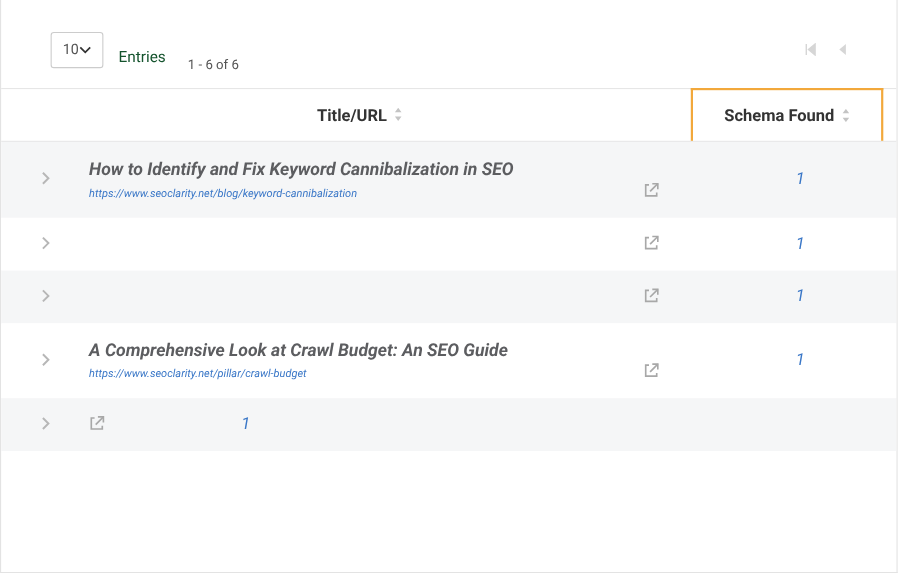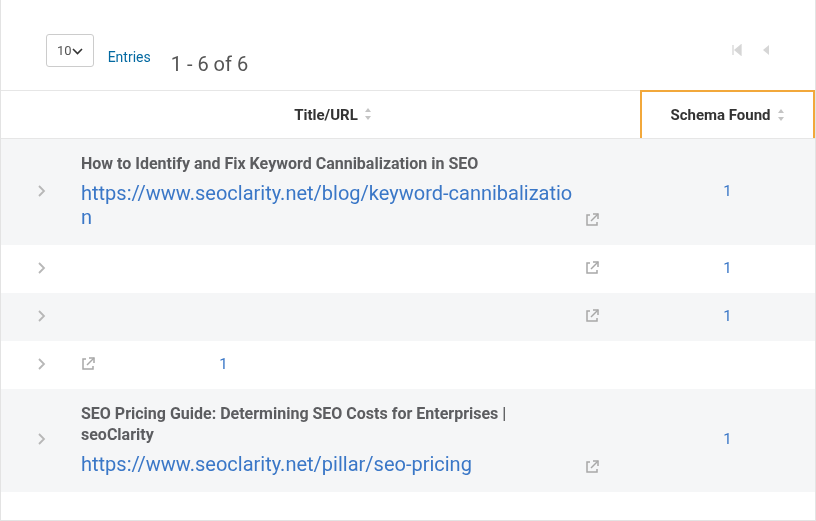--- a/index.html
+++ b/index.html
@@ -27,22 +27,22 @@
     border-radius: 3px;
     padding: 8px 10px;
     font-size: 13px;
     color: #555;
     display: flex;
     align-items: center;
     gap: 0;
     background: #fff;
     justify-content: center;
   }
-  .entries-label { color: #0369a1; font-size: 14px; margin-top: 14px; }
-  .entries-count { color: #555; font-size: 20px; margin-left: 6px; margin-top: 28px; }
+  .entries-label { color: #14532d; font-size: 14px; margin-top: 14px; }
+  .entries-count { color: #555; font-size: 12px; margin-left: 6px; margin-top: 28px; }
   .top-right { display: flex; gap: 18px; align-items: center; }
   .pager-icon { color: #ccc; font-size: 13px; }
   .pager-icon svg { display:block; }
 
   .table { width: 100%; }
   .thead-row {
     display: flex;
     border-top: 1px solid #e6e6e6;
     border-bottom: 1px solid #e6e6e6;
   }
@@ -56,28 +56,29 @@
     justify-content: center;
     gap: 6px;
   }
   .col-expand { width: 80px; flex: 0 0 80px; }
   .col-title  { flex: 1 1 auto; }
   .col-open   { width: 55px; flex: 0 0 55px; }
   .col-schema { width: 175px; flex: 0 0 175px; text-align: center; }
   .th-schema {
     border: 2px solid #f2a83b;
     border-bottom: none;
-    margin: -1px 0 0 0;
+    margin: -1px 12px 0 0;
   }
   .sort-icon { color: #b2b2b2; font-size: 11px; display:inline-block; line-height: 0.7; }
 
   .tbody .row {
     display: flex;
     align-items: center;
     padding: 14px 0 16px 0;
+    font-style: italic;
   }
   .tbody .row:nth-child(odd) { background: #f5f6f7; }
   .tbody .row:nth-child(even) { background: #fff; }
 
   .cell-expand {
     width: 80px; flex: 0 0 80px;
     display: flex; justify-content: center; align-items: center;
   }
   .chevron { color: #b7b7b7; }
   .chevron svg { display:block; }
@@ -85,21 +86,21 @@
   .cell-title { flex: 1 1 auto; padding: 0 10px 0 0; }
   .row-title {
     font-weight: 700;
     color: #5c5d60;
     font-size: 16px;
     line-height: 1.35;
     margin-bottom: 6px;
   }
   .row-url {
     color: #3a77c7;
-    font-size: 20px;
+    font-size: 10px;
     word-break: break-all;
   }
 
   .cell-open {
     width: 55px; flex: 0 0 55px;
     display: flex; justify-content: flex-start; align-items: flex-end; align-self: stretch; padding-bottom: 2px;
   }
   .extlink { color: #a8a8a8; }
   .extlink svg { display:block; }
 
@@ -239,45 +240,45 @@
   </div>
 
   <div class="row">
     <div class="cell-expand">
       <span class="chevron">
         <svg width="9" height="14" viewBox="0 0 9 14">
                 <path d="M2 2 L7 7 L2 12" fill="none" stroke="#b7b7b7" stroke-width="1.8"></path>
               </svg>
       </span>
     </div>
-    <div class="cell-open">
-      <span class="extlink">
-        <svg width="15" height="15" viewBox="0 0 15 15">
-          <path d="M5 3 H2 V13 H12 V10" fill="none" stroke="#a8a8a8" stroke-width="1.5"></path>
-          <path d="M8 2 H13 V7" fill="none" stroke="#a8a8a8" stroke-width="1.5"></path>
-          <path d="M13 2 L6 9" fill="none" stroke="#a8a8a8" stroke-width="1.5"></path>
-        </svg>
-      </span>
-    </div>
-    <div class="cell-schema">
-      <span class="schema-val">1</span>
-    </div>
-  </div>
-
-  <div class="row">
-    <div class="cell-expand">
-      <span class="chevron">
-        <svg width="9" height="14" viewBox="0 0 9 14">
-                <path d="M2 2 L7 7 L2 12" fill="none" stroke="#b7b7b7" stroke-width="1.8"></path>
-              </svg>
-      </span>
-    </div>
-    <div class="cell-title">
-      <div class="row-title">SEO Pricing Guide: Determining SEO Costs for Enterprises | seoClarity</div>
-      <div class="row-url">https://www.seoclarity.net/pillar/seo-pricing</div>
+    <div class="cell-title">
+      <div class="row-title">A Comprehensive Look at Crawl Budget: An SEO Guide</div>
+      <div class="row-url">https://www.seoclarity.net/pillar/crawl-budget</div>
+    </div>
+    <div class="cell-open">
+      <span class="extlink">
+        <svg width="15" height="15" viewBox="0 0 15 15">
+          <path d="M5 3 H2 V13 H12 V10" fill="none" stroke="#a8a8a8" stroke-width="1.5"></path>
+          <path d="M8 2 H13 V7" fill="none" stroke="#a8a8a8" stroke-width="1.5"></path>
+          <path d="M13 2 L6 9" fill="none" stroke="#a8a8a8" stroke-width="1.5"></path>
+        </svg>
+      </span>
+    </div>
+    <div class="cell-schema">
+      <span class="schema-val">1</span>
+    </div>
+  </div>
+
+  <div class="row">
+    <div class="cell-expand">
+      <span class="chevron">
+        <svg width="9" height="14" viewBox="0 0 9 14">
+                <path d="M2 2 L7 7 L2 12" fill="none" stroke="#b7b7b7" stroke-width="1.8"></path>
+              </svg>
+      </span>
     </div>
     <div class="cell-open">
       <span class="extlink">
         <svg width="15" height="15" viewBox="0 0 15 15">
           <path d="M5 3 H2 V13 H12 V10" fill="none" stroke="#a8a8a8" stroke-width="1.5"></path>
           <path d="M8 2 H13 V7" fill="none" stroke="#a8a8a8" stroke-width="1.5"></path>
           <path d="M13 2 L6 9" fill="none" stroke="#a8a8a8" stroke-width="1.5"></path>
         </svg>
       </span>
     </div>

